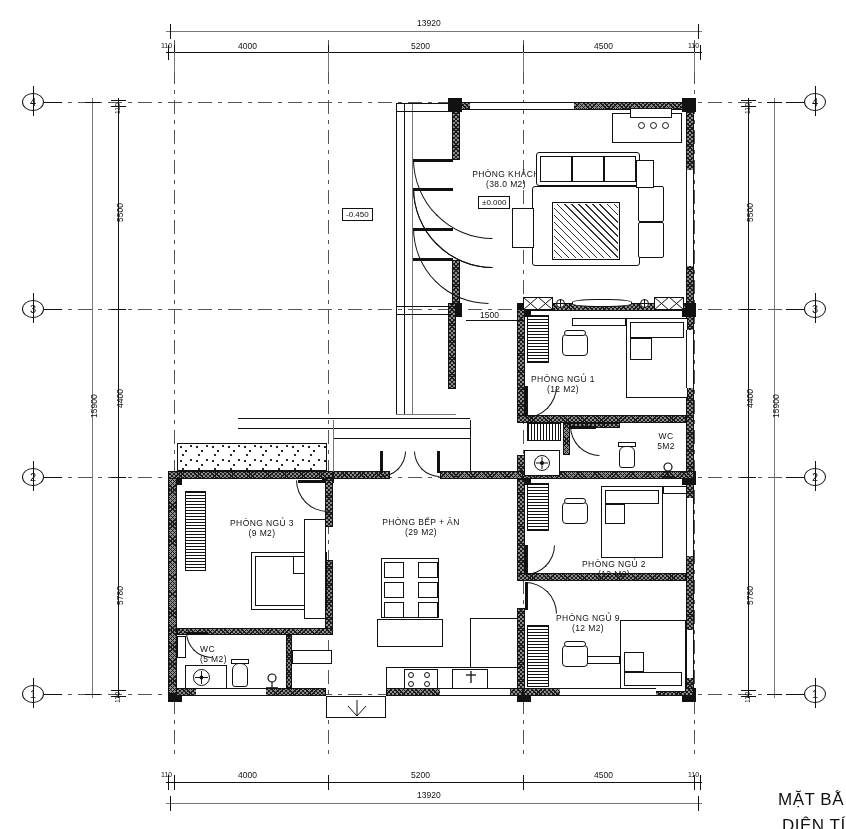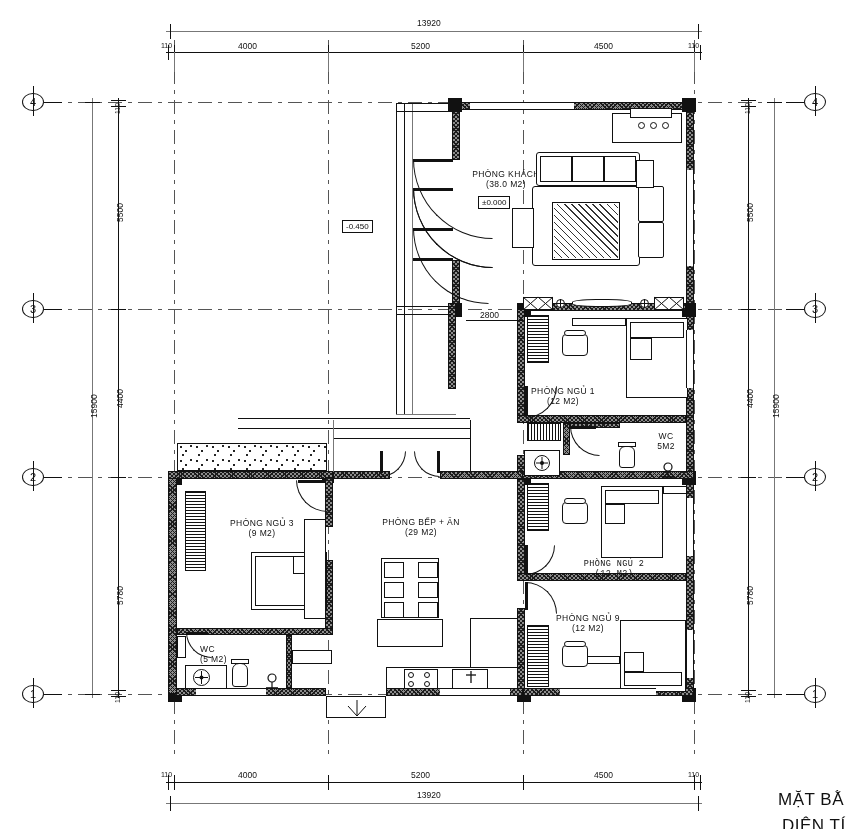--- a/index.html
+++ b/index.html
@@ -277,21 +277,21 @@
 
   <div class="vline dark" style="left:396px;top:103px;height:311px;"></div>
   <div class="vline dark" style="left:404px;top:103px;height:311px;"></div>
   <div class="vline thin" style="left:412px;top:103px;height:311px;"></div>
   <div class="hline dark" style="left:396px;top:103px;width:56px;"></div>
   <div class="hline dark" style="left:396px;top:111px;width:56px;"></div>
   <div class="hline dark" style="left:396px;top:306px;width:56px;"></div>
   <div class="hline dark" style="left:396px;top:314px;width:56px;"></div>
   <div class="hline thin" style="left:396px;top:414px;width:60px;"></div>
 
-  <div class="elev" style="left:342px;top:220px;">-0.450</div>
+  <div class="elev" style="left:342px;top:208px;">-0.450</div>
 
   <div class="rlabel" style="left:456px;top:170px;width:100px;">
     <div>PHÒNG KHÁCH</div>
     <div class="ln2">(38.0 M2)</div>
   </div>
   <div class="elev" style="left:478px;top:196px;">±0.000</div>
 
   <div class="leaf" style="left:413px;top:159px;width:40px;height:3px;"></div>
   <div class="arc" style="left:413px;top:159px;width:80px;height:80px;border-color:transparent;border-left-color:#111;border-bottom-color:#111;border-radius:0 0 0 100%;"></div>
   <div class="leaf" style="left:413px;top:188px;width:40px;height:3px;"></div>
@@ -341,23 +341,23 @@
   </svg>
   <div class="fur" style="left:654px;top:297px;width:30px;height:13px;"></div>
   <svg class="abs" style="left:654px;top:297px;" width="30" height="13">
     <line x1="0" y1="0" x2="15" y2="13" stroke="#111" stroke-width="1"></line>
     <line x1="15" y1="0" x2="0" y2="13" stroke="#111" stroke-width="1"></line>
     <line x1="15" y1="0" x2="30" y2="13" stroke="#111" stroke-width="1"></line>
     <line x1="30" y1="0" x2="15" y2="13" stroke="#111" stroke-width="1"></line>
   </svg>
 
   <div class="hline dark" style="left:466px;top:320px;width:57px;"></div>
-  <div class="dim" style="left:480px;top:310px;">2800</div>
-
-  <div class="rlabel" style="left:518px;top:375px;width:90px;margin-top:12px;">
+  <div class="dim" style="left:480px;top:310px;">1500</div>
+
+  <div class="rlabel" style="left:518px;top:375px;width:90px;">
     <div>PHÒNG NGỦ 1</div>
     <div class="ln2">(12 M2)</div>
   </div>
   <div class="louvre" style="left:527px;top:315px;width:22px;height:48px;"></div>
   <div class="fur" style="left:626px;top:318px;width:62px;height:80px;"></div>
   <div class="fur" style="left:630px;top:322px;width:54px;height:16px;"></div>
   <div class="fur" style="left:630px;top:338px;width:22px;height:22px;"></div>
   <div class="fur" style="left:572px;top:318px;width:54px;height:8px;"></div>
   <div class="fur" style="left:562px;top:334px;width:26px;height:22px;border-radius:4px;"></div>
   <div class="fur" style="left:564px;top:330px;width:22px;height:6px;border-radius:3px;"></div>
@@ -382,21 +382,21 @@
   <div class="circ" style="left:534px;top:455px;width:16px;height:16px;"></div>
   <svg class="abs" style="left:534px;top:455px;" width="16" height="16">
     <line x1="8" y1="2" x2="8" y2="14" stroke="#111" stroke-width="1"></line>
     <line x1="2" y1="8" x2="14" y2="8" stroke="#111" stroke-width="1"></line>
     <circle cx="8" cy="8" r="2" fill="#111"></circle>
   </svg>
 
   <div class="leaf" style="left:570px;top:426px;width:26px;height:3px;"></div>
   <div class="arc" style="left:570px;top:426px;width:30px;height:30px;border-color:transparent;border-left-color:#111;border-bottom-color:#111;border-radius:0 0 0 100%;"></div>
 
-  <div class="rlabel" style="left:566px;top:560px;width:96px;font-family:Liberation Mono, monospace;">
+  <div class="rlabel" style="left:566px;top:560px;width:96px;">
     <div>PHÒNG NGỦ 2</div>
     <div class="ln2">(12 M2)</div>
   </div>
   <div class="louvre" style="left:527px;top:483px;width:22px;height:48px;"></div>
   <div class="fur" style="left:601px;top:486px;width:62px;height:72px;"></div>
   <div class="fur" style="left:605px;top:490px;width:54px;height:14px;"></div>
   <div class="fur" style="left:605px;top:504px;width:20px;height:20px;"></div>
   <div class="fur" style="left:663px;top:486px;width:24px;height:8px;"></div>
   <div class="fur" style="left:562px;top:502px;width:26px;height:22px;border-radius:4px;"></div>
   <div class="fur" style="left:564px;top:498px;width:22px;height:6px;border-radius:3px;"></div>

